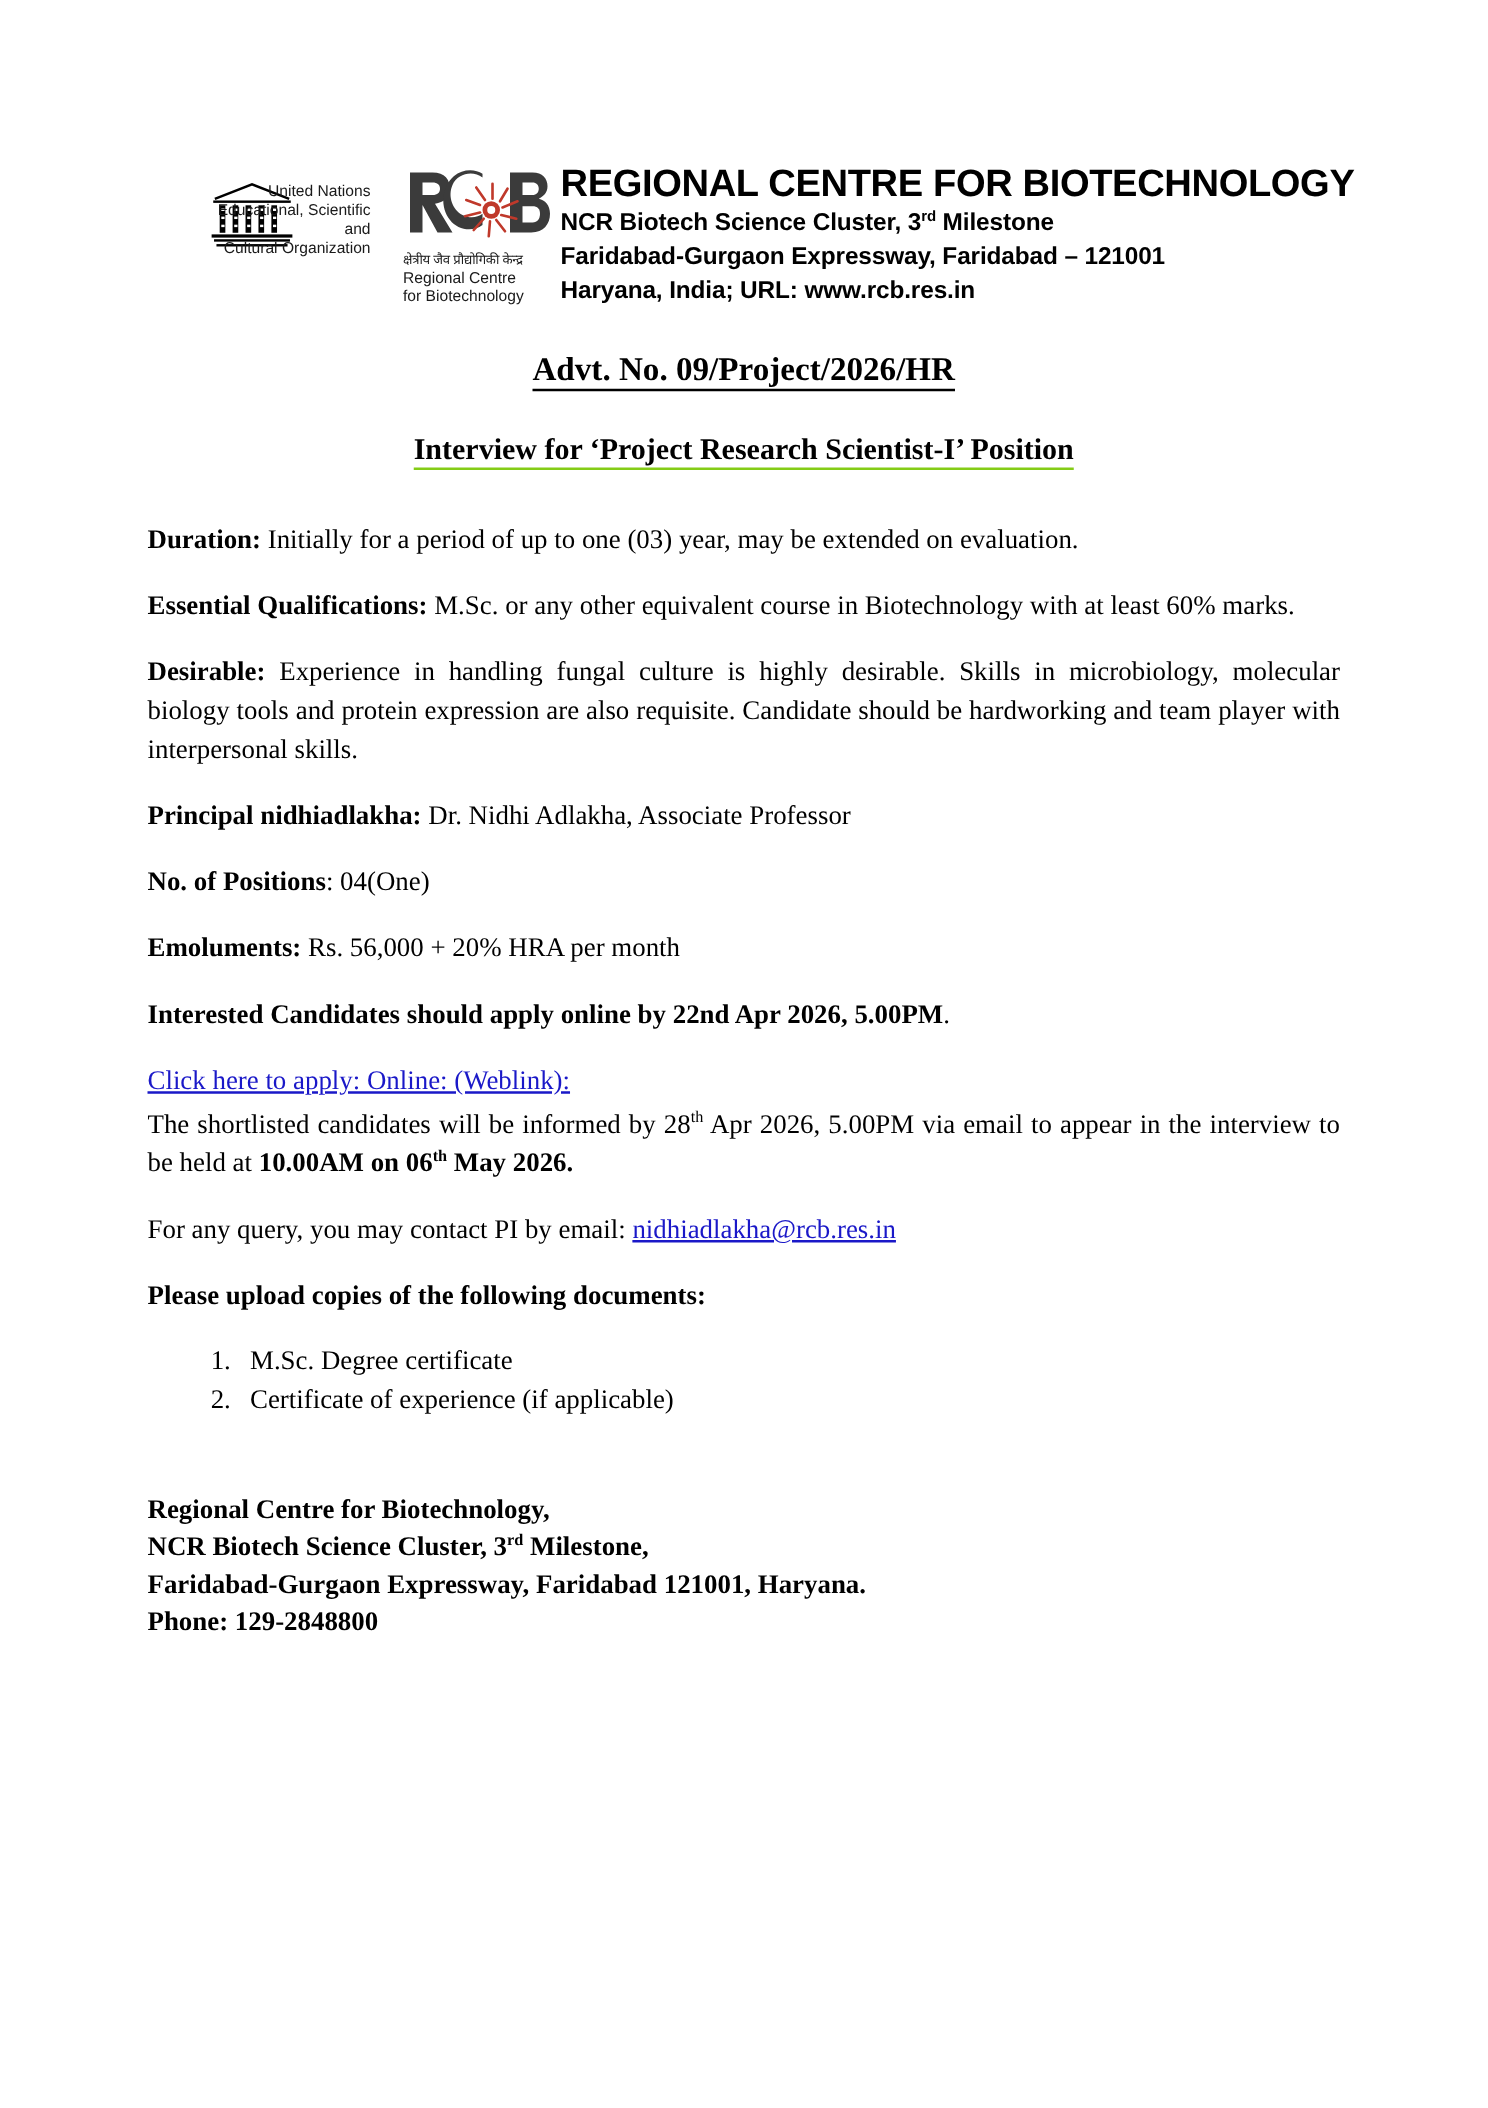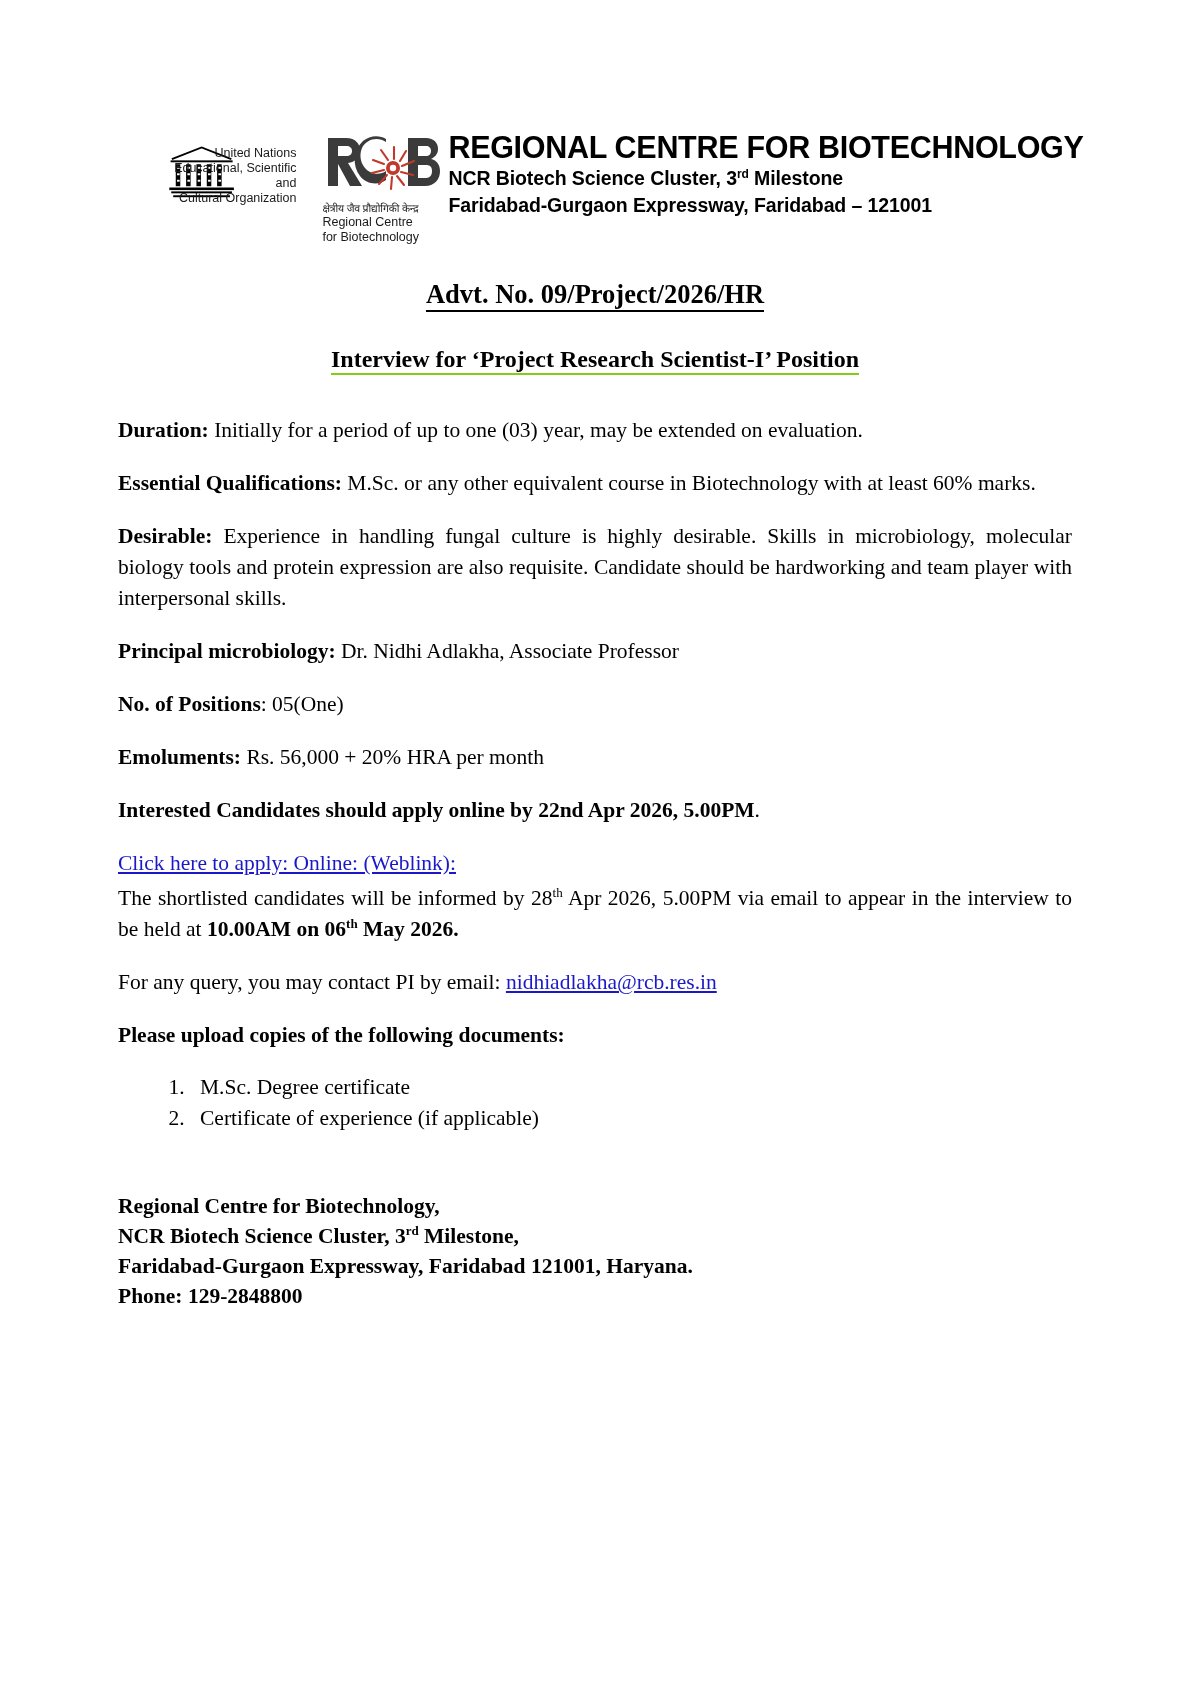--- a/index.html
+++ b/index.html
@@ -254,43 +254,44 @@
       </svg>
       <div class="rcb-hindi">क्षेत्रीय जैव प्रौद्योगिकी केन्द्र</div>
       <div class="rcb-sub">Regional Centre</div>
       <div class="rcb-sub">for Biotechnology</div>
     </div>
 
     <div class="rcb-text">
       <div class="rcb-title">REGIONAL CENTRE FOR BIOTECHNOLOGY</div>
       <div class="rcb-line"><span>NCR Biotech Science Cluster, 3</span><sup>rd</sup><span> Milestone</span></div>
       <div class="rcb-line">Faridabad-Gurgaon Expressway, Faridabad – 121001</div>
+      <div class="rcb-line">Haryana, India; URL: www.rcb.res.in</div>
     </div>
   </div>
 
   <h1 class="advt">
     <span class="u">Advt. No. 09/Project/2026/HR</span>
   </h1>
 
   <h2 class="position">
     <span class="u">Interview for ‘Project Research Scientist-I’ Position</span>
   </h2>
 
   <div class="body-wrap">
 
 
     <p class="para"><span class="b">Duration:</span><span> Initially for a period of up to one (03) year, may be extended on evaluation.</span></p>
 
     <p class="para"><span class="b">Essential Qualifications:</span><span> M.Sc. or any other equivalent course in Biotechnology with at least 60% marks.</span></p>
 
     <p class="para"><span class="b">Desirable:</span><span> Experience in handling fungal culture is highly desirable. Skills in microbiology, molecular biology tools and protein expression are also requisite. Candidate should be hardworking and team player with interpersonal skills.</span></p>
 
-    <p class="para"><span class="b">Principal microbiology:</span><span> Dr. Nidhi Adlakha, Associate Professor</span></p>
-
-    <p class="para"><span class="b">No. of Positions</span><span>: 05(One)</span></p>
+    <p class="para"><span class="b">Principal nidhiadlakha:</span><span> Dr. Nidhi Adlakha, Associate Professor</span></p>
+
+    <p class="para"><span class="b">No. of Positions</span><span>: 04(One)</span></p>
 
     <p class="para"><span class="b">Emoluments:</span><span> Rs. 56,000 + 20% HRA per month</span></p>
 
     <p class="para"><span class="b">Interested Candidates should apply online by 22nd Apr 2026, 5.00PM</span><span>.</span></p>
 
     <p class="linkline"><a class="link" href="#">Click here to apply: Online: (Weblink): </a></p>
 
     <p class="para"><span>The shortlisted candidates will be informed by 28</span><sup>th</sup><span> Apr 2026, 5.00PM via email to appear in the interview to be held at </span><span class="b">10.00AM on 06</span><sup class="b">th</sup><span class="b"> May 2026.</span></p>
 
     <p class="para"><span>For any query, you may contact PI by email: </span><a class="mail" href="#">nidhiadlakha@rcb.res.in</a></p>

